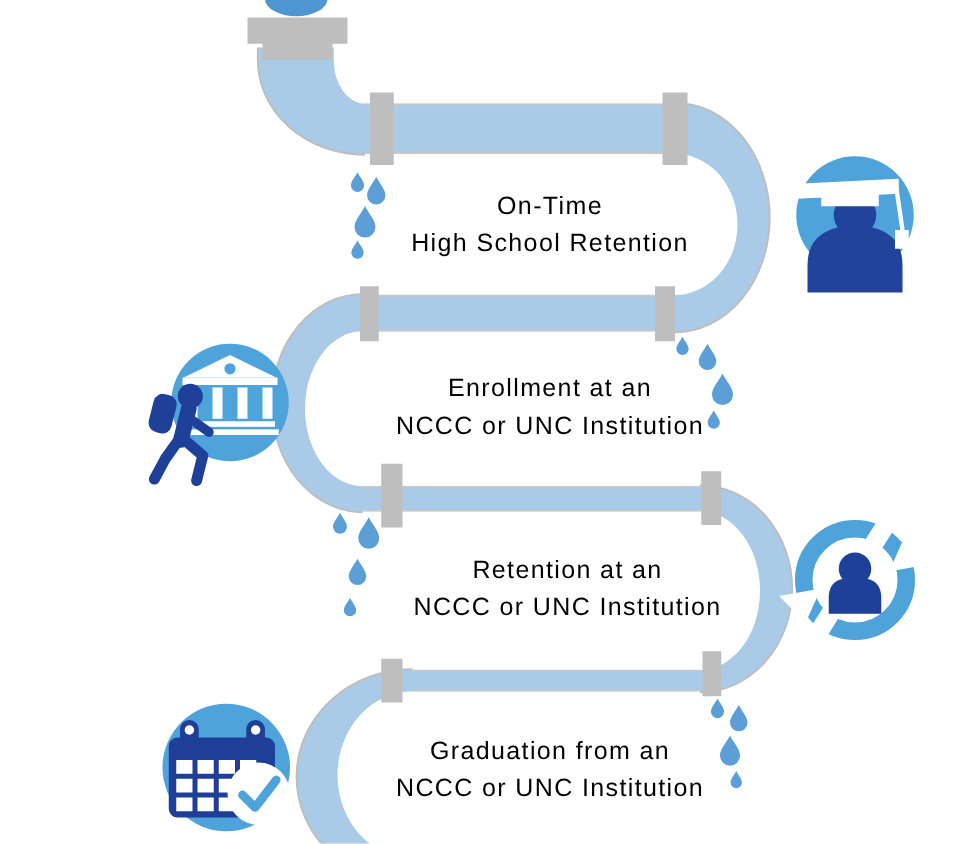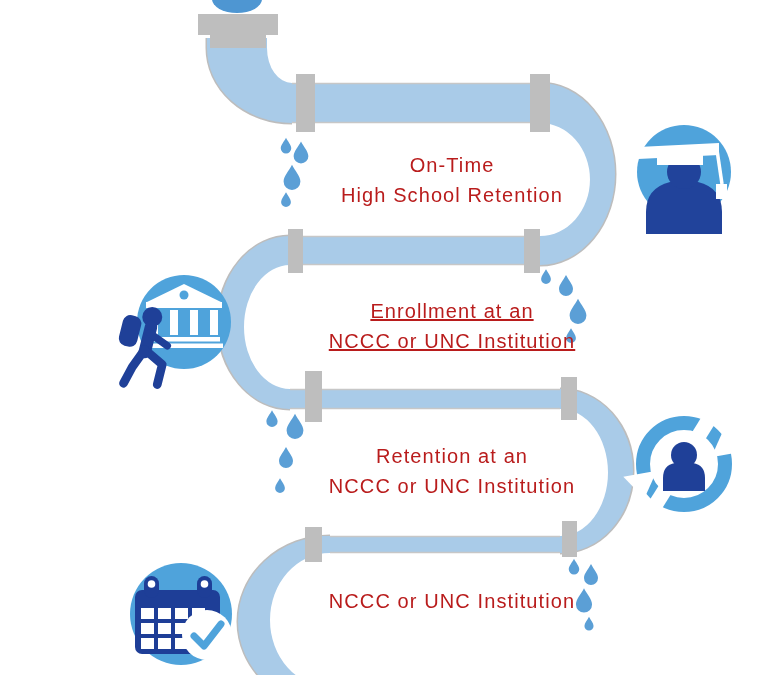--- a/index.html
+++ b/index.html
@@ -6,34 +6,34 @@
   .canvas{
     position:relative;
     width:768px;height:675px;
     overflow:hidden;
     background:#ffffff;
     font-family:"Liberation Sans", sans-serif;
   }
   .pipe-svg{position:absolute;left:0;top:0;}
   .stage-label{
     position:absolute;
-    left:452px;
+    left:440px;
     transform:translateX(-50%);
     text-align:center;
     white-space:nowrap;
-    color:#b91c1c;
+    color:#000000;
     font-size:20px;
     letter-spacing:1.1px;
     line-height:30px;
     font-weight:400;
   }
   .stage-label span{display:block;}
   #label-1{top:150px;}
-  #label-2{top:296px;text-decoration:underline;}
-  #label-3{top:441px;}
+  #label-2{top:296px;}
+  #label-3{top:441px;margin-left:14px;}
   #label-4{top:586px;}
 </style>
 </head>
 <body>
 
 <div class="canvas">
 
   <svg class="pipe-svg" width="768" height="675" viewBox="0 0 768 675">
 
     <defs>
@@ -200,16 +200,17 @@
   </div>
   <div class="stage-label" id="label-2">
     <span>Enrollment at an</span>
     <span>NCCC or UNC Institution</span>
   </div>
   <div class="stage-label" id="label-3">
     <span>Retention at an</span>
     <span>NCCC or UNC Institution</span>
   </div>
   <div class="stage-label" id="label-4">
+    <span>Graduation from an</span>
     <span>NCCC or UNC Institution</span>
   </div>
 
 </div>
 
 </body></html>

